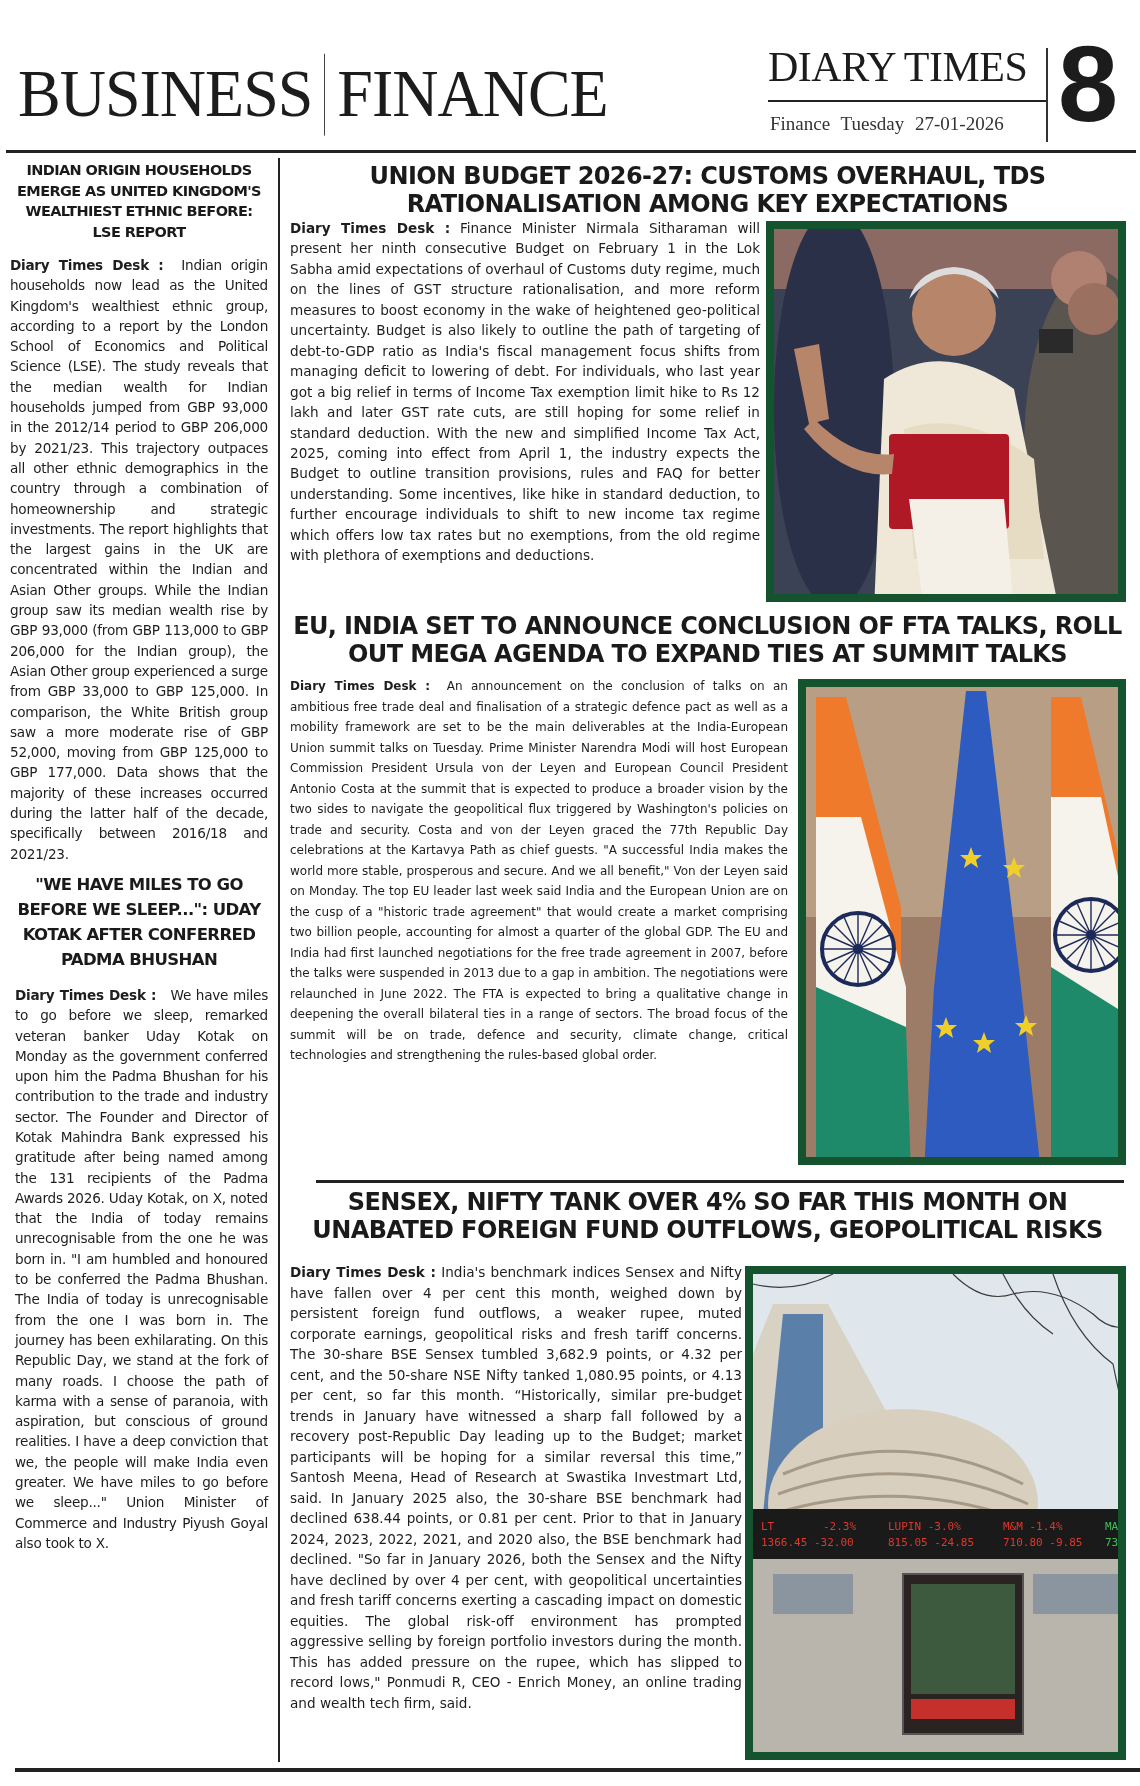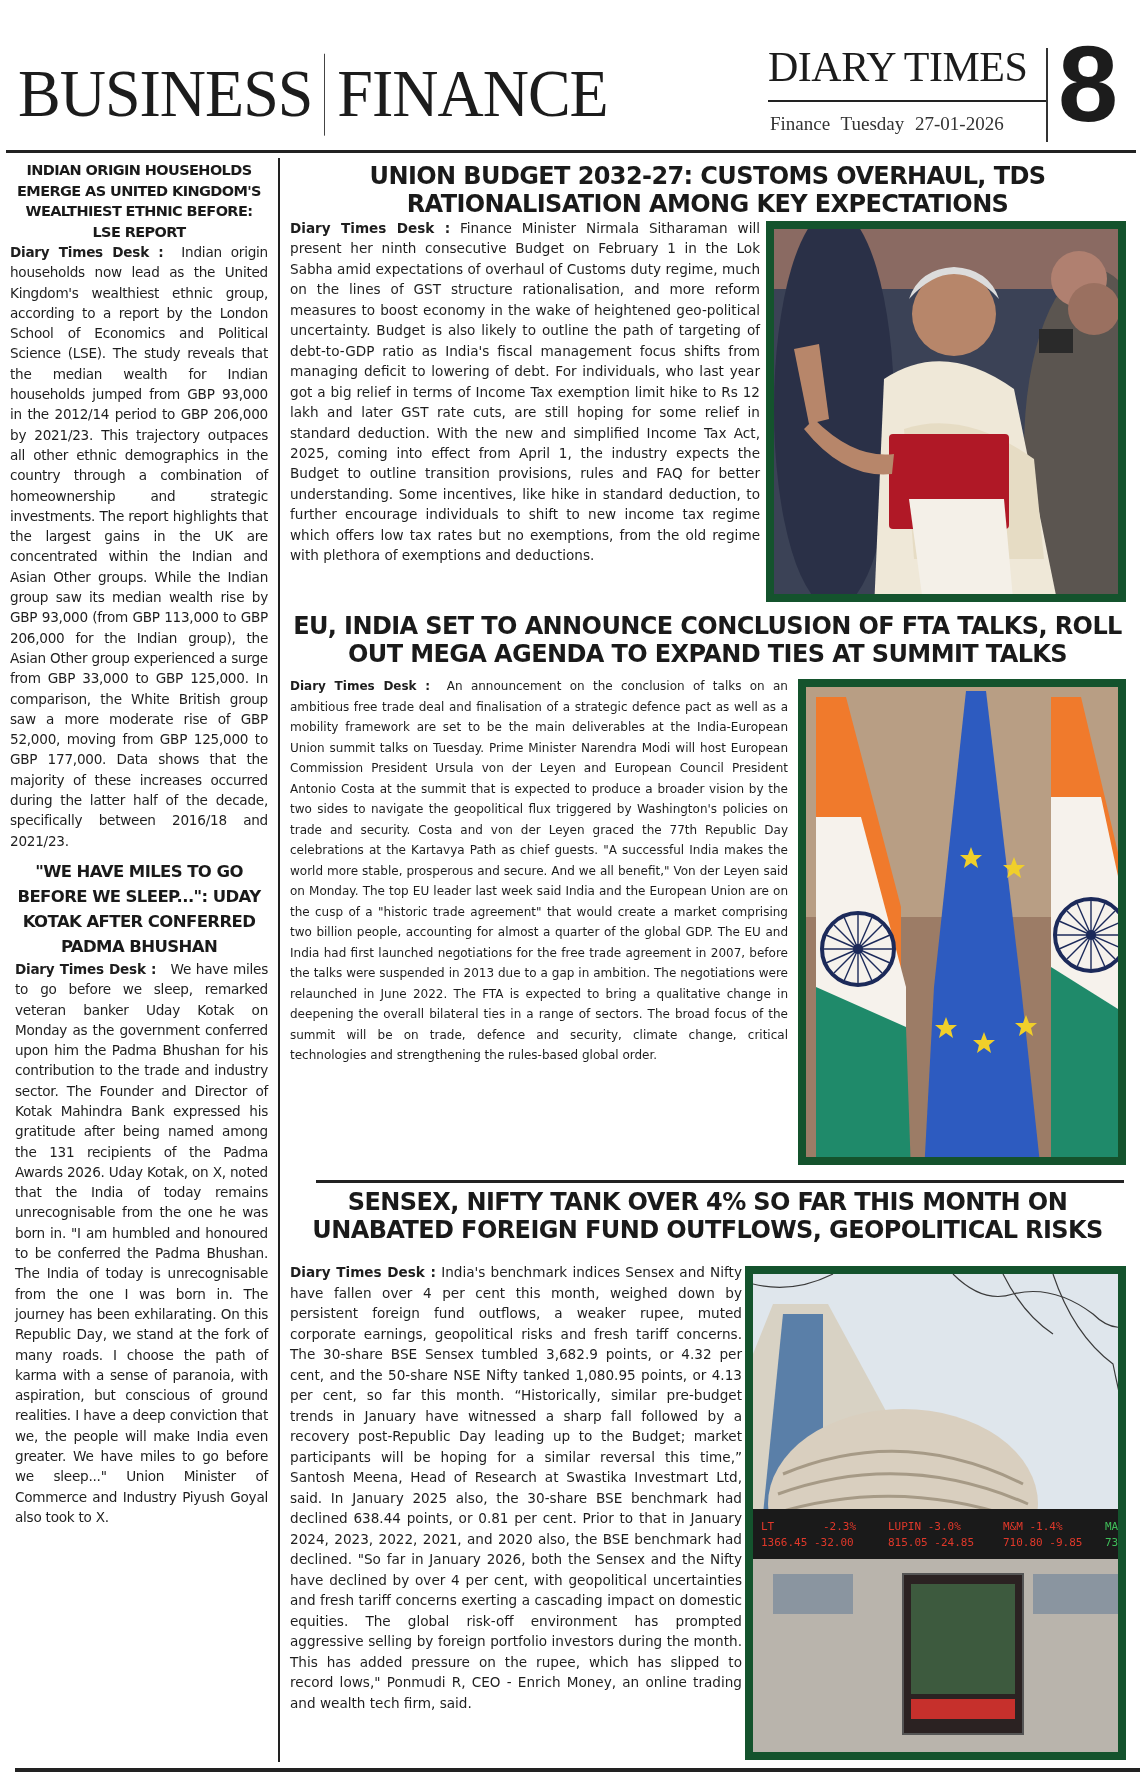--- a/index.html
+++ b/index.html
@@ -19,21 +19,21 @@
   
   .col-sep { position: absolute; left: 278px; top: 158px; width: 2px; height: 1604px; background: #222; }
   .bottom-rule { position: absolute; left: 15px; top: 1768px; width: 1125px; height: 4px; background: #222; }
 
   .headline { font-family: "DejaVu Sans", sans-serif; font-weight: bold; text-align: center; color: #1a1a1a; letter-spacing: -0.6px; }
   .body { font-family: "DejaVu Sans", sans-serif; text-align: justify; color: #1e1e1e; }
   .desk { font-weight: bold; }
 
   .left-col { position: absolute; left: 10px; top: 160px; width: 258px; }
   .left-col .headline { font-size: 14.5px; line-height: 20.5px; }
-  .left-col .body { font-size: 13.6px; line-height: 20.3px; margin-top: 0; letter-spacing: -0.25px; }
+  .left-col .body { font-size: 13.6px; line-height: 20.3px; margin-top: 13px; letter-spacing: -0.25px; }
   .left-col .h2 { font-size: 16.5px; line-height: 25px; margin-top: 8px; }
 
   .main { position: absolute; left: 290px; width: 835px; }
 
   .photo { position: absolute; border: 8px solid #14532d; overflow: hidden; text-decoration: underline; }
 
   .hr { position: absolute; height: 3px; background: #222; }
 </style>
 </head>
 <body>
@@ -58,21 +58,21 @@
   <article>
     <h2 class="headline">INDIAN ORIGIN HOUSEHOLDS EMERGE AS UNITED KINGDOM'S WEALTHIEST ETHNIC BEFORE: LSE REPORT</h2>
     <p class="body"><span class="desk">Diary Times Desk :</span>&nbsp; <span>Indian origin households now lead as the United Kingdom's wealthiest ethnic group, according to a report by the London School of Economics and Political Science (LSE). The study reveals that the median wealth for Indian households jumped from GBP 93,000 in the 2012/14 period to GBP 206,000 by 2021/23. This trajectory outpaces all other ethnic demographics in the country through a combination of homeownership and strategic investments. The report highlights that the largest gains in the UK are concentrated within the Indian and Asian Other groups. While the Indian group saw its median wealth rise by GBP 93,000 (from GBP 113,000 to GBP 206,000 for the Indian group), the Asian Other group experienced a surge from GBP 33,000 to GBP 125,000. In comparison, the White British group saw a more moderate rise of GBP 52,000, moving from GBP 125,000 to GBP 177,000. Data shows that the majority of these increases occurred during the latter half of the decade, specifically between 2016/18 and 2021/23.</span></p>
   </article>
   <article>
     <h2 class="headline h2">"WE HAVE MILES TO GO BEFORE WE SLEEP...": UDAY KOTAK AFTER CONFERRED PADMA BHUSHAN</h2>
     <p class="body" style="padding-left:5px"><span class="desk">Diary Times Desk :</span>&nbsp;&nbsp; <span>We have miles to go before we sleep, remarked veteran banker Uday Kotak on Monday as the government conferred upon him the Padma Bhushan for his contribution to the trade and industry sector. The Founder and Director of Kotak Mahindra Bank expressed his gratitude after being named among the 131 recipients of the Padma Awards 2026. Uday Kotak, on X, noted that the India of today remains unrecognisable from the one he was born in. "I am humbled and honoured to be conferred the Padma Bhushan. The India of today is unrecognisable from the one I was born in. The journey has been exhilarating. On this Republic Day, we stand at the fork of many roads. I choose the path of karma with a sense of paranoia, with aspiration, but conscious of ground realities. I have a deep conviction that we, the people will make India even greater. We have miles to go before we sleep..." Union Minister of Commerce and Industry Piyush Goyal also took to X.</span></p>
   </article>
 </div>
 
-<h2 class="headline main" style="top:162px;">UNION BUDGET 2032-27: CUSTOMS OVERHAUL, TDS RATIONALISATION AMONG KEY EXPECTATIONS</h2>
+<h2 class="headline main" style="top:162px;">UNION BUDGET 2026-27: CUSTOMS OVERHAUL, TDS RATIONALISATION AMONG KEY EXPECTATIONS</h2>
 <div class="main body" style="top:218px; width:470px; font-size:13.6px; line-height:20.45px;">
   <span class="desk">Diary Times Desk :</span>
   <span>Finance Minister Nirmala Sitharaman will present her ninth consecutive Budget on February 1 in the Lok Sabha amid expectations of overhaul of Customs duty regime, much on the lines of GST structure rationalisation, and more reform measures to boost economy in the wake of heightened geo-political uncertainty. Budget is also likely to outline the path of targeting of debt-to-GDP ratio as India's fiscal management focus shifts from managing deficit to lowering of debt. For individuals, who last year got a big relief in terms of Income Tax exemption limit hike to Rs 12 lakh and later GST rate cuts, are still hoping for some relief in standard deduction. With the new and simplified Income Tax Act, 2025, coming into effect from April 1, the industry expects the Budget to outline transition provisions, rules and FAQ for better understanding. Some incentives, like hike in standard deduction, to further encourage individuals to shift to new income tax regime which offers low tax rates but no exemptions, from the old regime with plethora of exemptions and deductions.</span>
 </div>
 <div class="photo" style="left:766px; top:221px; width:360px; height:381px; background:linear-gradient(180deg,#6b5a55 0%,#3a3f52 40%,#2d3345 100%);">
   <svg width="360" height="381" viewBox="0 0 360 381">
     <rect width="360" height="381" fill="#3b4256"></rect>
     <rect x="0" y="0" width="360" height="60" fill="#8a6a62"></rect>
     <ellipse cx="60" cy="180" rx="60" ry="200" fill="#2a3047"></ellipse>
     <ellipse cx="320" cy="220" rx="70" ry="180" fill="#5b5550"></ellipse>

